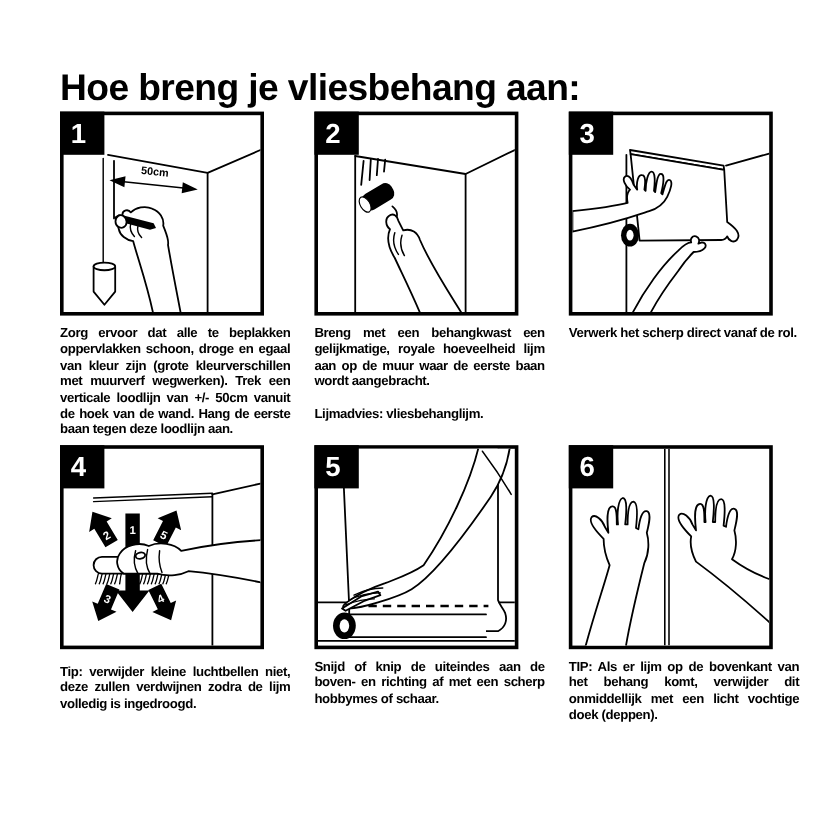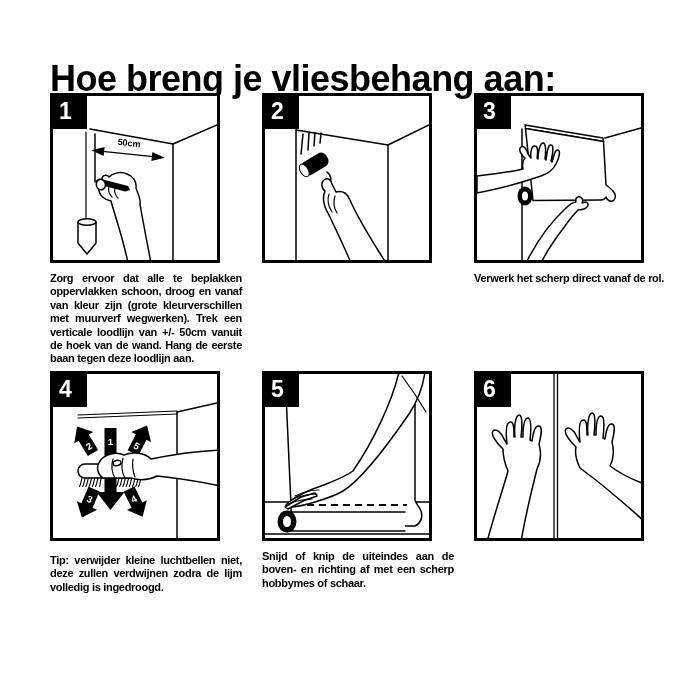--- a/index.html
+++ b/index.html
@@ -3,21 +3,21 @@
 <meta charset="utf-8">
 <style>
   html,body{margin:0;padding:0;}
   body{
     width:700px;height:700px;background:#ffffff;position:relative;
     font-family:"Liberation Sans","DejaVu Sans",sans-serif;color:#000;
     overflow:hidden;
   }
   .title{
     position:absolute;left:50px;top:36px;width:620px;
-    font-size:36px;font-weight:bold;letter-spacing:-0.5px;line-height:1.05;
+    font-size:31px;font-weight:bold;letter-spacing:-0.5px;line-height:1.05;
   }
   .step{position:absolute;width:192px;}
   .step.s1{left:50px;top:93px;}
   .step.s2{left:262px;top:93px;}
   .step.s3{left:474px;top:93px;}
   .step.s4{left:50px;top:371px;}
   .step.s5{left:262px;top:371px;}
   .step.s6{left:474px;top:371px;}
   .panel{
     position:relative;width:164px;height:164px;border:3px solid #000;background:#fff;
@@ -67,40 +67,44 @@
         <path class="blk" d="M112,58 l-13,-4.6 l0,9.2 Z"></path>
         <text class="measure" x="75" y="50">50cm</text>
       </g>
       <path class="wh" d="M75,167 C70,142 62,120 58,105 C52,104 47,100 46,95 C44,90 47,86 50,87 L49,83 C49,79 54,78 56,81 C60,77 68,75 74,78 C80,80 84,86 83,92 C86,100 88,104 87,108 C90,126 94,146 98,167 Z"></path>
       <path class="blk" d="M42,85 L46,82.5 L75,90 L77,94 L72,95.5 L44,88 Z"></path>
       <path class="wh" d="M45.5,84 C42.5,86 42.5,91 45.5,93 C48.5,95 52.5,93 52.5,89 C52.5,85 48.5,82 45.5,84 Z" stroke-width="1.2"></path>
       <path class="thin" d="M56,90 C55,94 56,98 59,101 M62,92 C61,96 62,99 65,102"></path>
     </svg>
   </div>
   <div class="caption">
-    <p>Zorg ervoor dat alle te beplakken oppervlakken schoon, droog en vanaf van kleur zijn (grote kleurverschillen met muurverf wegwerken). Trek een verticale loodlijn van +/- 50cm vanuit de hoek van de wand. Hang de eerste baan tegen deze loodlijn aan.</p>
+    <p>Zorg ervoor dat alle te beplakken oppervlakken schoon, droge en egaal van kleur zijn (grote kleurverschillen met muurverf wegwerken). Trek een verticale loodlijn van +/- 50cm vanuit de hoek van de wand. Hang de eerste baan tegen deze loodlijn aan.</p>
   </div>
 </section>
 
 <section class="step s2">
   <div class="panel">
     <div class="badge">2</div>
     <svg viewBox="0 0 164 164">
       <path class="ln" d="M31,34 L31,164"></path>
       <path class="ln" d="M31,34 L123,49 L164,29"></path>
       <path class="ln" d="M123,49 L123,164"></path>
       <path class="ln" d="M38,38 L36,58 M44,37 L43,54 M50,36.5 L49,50 M56,37 L55,47"></path>
       <g transform="translate(50,68) rotate(-31)">
         <rect class="blk" x="-14" y="-7.5" width="28" height="15" rx="6"></rect>
         <ellipse cx="-12.5" cy="0" rx="4" ry="7" fill="#fff" stroke="#000" stroke-width="1"></ellipse>
       </g>
       <path class="ln" d="M62,76 C67,80 67,85 63,89 C61,91 61,93 62,94"></path>
       <path class="wh" d="M86,167 C78,148 70,132 64,119 C59,111 57,102 60,95 C56,92 56,86 59,84 C63,81 66,84 67,88 L71,96 C78,94 83,98 85,104 C94,125 108,146 121,167 Z"></path>
       <path class="thin" d="M64,98 C62,104 63,110 67,116 M70,100 C68,106 69,112 72,117"></path>
     </svg>
+  </div>
+  <div class="caption">
+    <p>Breng met een behangkwast een gelijkmatige, royale hoeveelheid lijm aan op de muur waar de eerste baan wordt aangebracht.</p>
+    <p class="gap">Lijmadvies: vliesbehanglijm.</p>
   </div>
 </section>
 
 <section class="step s3">
   <div class="panel">
     <div class="badge">3</div>
     <svg viewBox="0 0 164 164">
       <path class="ln" d="M45,33 L45,164"></path>
       <path class="ln" d="M128,42 L164,32"></path>
       <path class="wh" d="M48,29 L126,42 L126.5,45.5 L48.5,32.5 Z"></path>
@@ -180,14 +184,15 @@
 <section class="step s6">
   <div class="panel">
     <div class="badge">6</div>
     <svg viewBox="0 0 164 164">
       <path d="M77,0 L77,164 M80.5,0 L80.5,164" fill="none" stroke="#000" stroke-width="1.3"></path>
       <path class="wh" d="M10,168 C18,138 27,112 31,97 C27,88 26,80 26,75 C20,69 13,61 16,57 C19,54 25,59 27,65 L30,70 C29,61 28,49 33,48 C37,47 37,56 37,63 L38,63 C37,54 38,42 42,41 C46,41 45,54 44,63 L46,63 C46,54 47,44 51,44 C55,45 54,57 53,66 L55,67 C56,59 58,51 62,52 C66,53 64,62 62,70 C64,77 64,87 60,95 C54,119 48,143 44,168 Z"></path>
       <path class="wh" d="M168,148 C146,128 122,108 103,94 C99,86 98,78 99,73 C93,67 86,59 89,55 C92,52 98,57 100,63 L103,68 C102,59 101,47 106,46 C110,45 110,54 110,61 L111,61 C110,52 111,40 115,39 C119,39 118,52 117,61 L119,61 C119,52 120,42 124,42 C128,42 127,55 126,64 L128,65 C129,57 131,49 135,50 C139,51 137,60 135,68 C137,75 137,85 133,92 C144,100 156,106 168,110 Z"></path>
     </svg>
   </div>
   <div class="caption">
+    <p>TIP: Als er lijm op de bovenkant van het behang komt, verwijder dit onmiddellijk met een licht vochtige doek (deppen).</p>
   </div>
 </section>
 
 </body></html>

